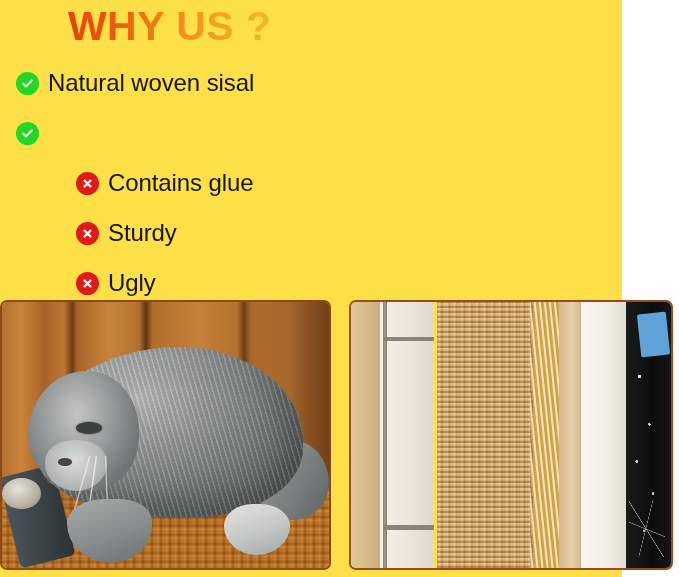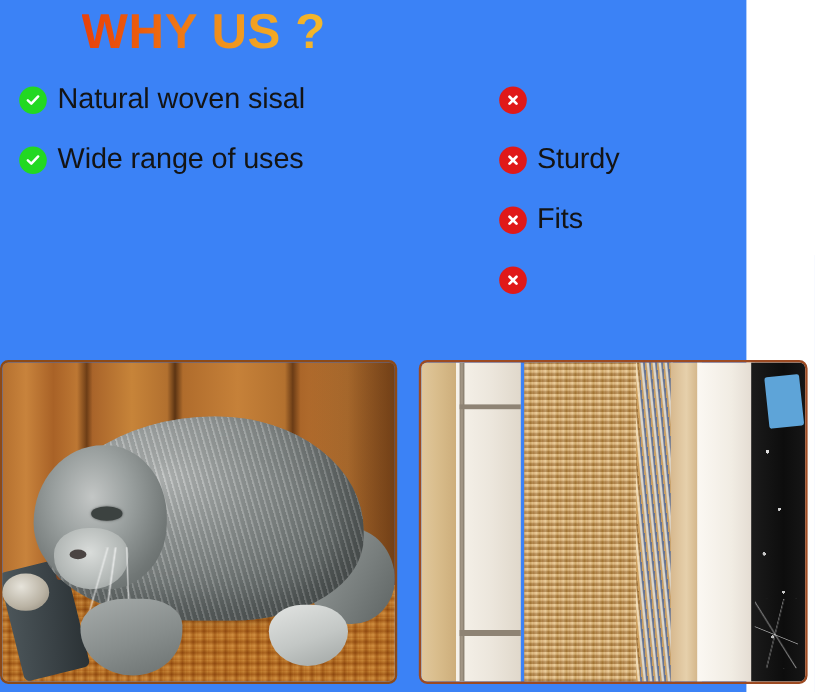--- a/index.html
+++ b/index.html
@@ -12,21 +12,21 @@
     height: 577px;
     overflow: hidden;
     font-family: "Liberation Sans", sans-serif;
     position: relative;
   }
 
   .infographic {
     width: 622px;
     height: 577px;
     position: relative;
-    background: #3b82f6;
+    background: #fde047;
   }
 
   
   .headings {
     display: flex;
     width: 679px;
     height: 58px;
     align-items: flex-start;
   }
   .heading-cell {
@@ -47,20 +47,21 @@
     color: transparent;
     -webkit-text-fill-color: transparent;
     white-space: nowrap;
   }
 
   
   .lists {
     display: flex;
     width: 679px;
     height: 240px;
+    flex-direction: column;
   }
   .list-col {
     width: 339.5px;
     box-sizing: border-box;
   }
   .list-col.left  { padding-left: 16px; }
   .list-col.right { padding-left: 76px; }
 
   .list-row {
     display: flex;
@@ -358,47 +359,47 @@
           </svg>
         </span>
         <span class="item-label">Natural woven sisal</span>
       </div>
       <div class="list-row">
         <span class="badge ok">
           <svg width="15" height="15" viewBox="0 0 15 15" aria-hidden="true">
             <path d="M3.2 7.7 L6.1 10.4 L11.8 4.4" fill="none" stroke="#ffffff" stroke-width="2.1" stroke-linecap="round" stroke-linejoin="round"></path>
           </svg>
         </span>
-        <span class="item-label">Wide range of uses</span>
       </div>
     </div>
 
     <div class="list-col right">
       <div class="list-row">
         <span class="badge bad">
           <svg width="13" height="13" viewBox="0 0 13 13" aria-hidden="true">
             <path d="M3.6 3.6 L9.4 9.4 M9.4 3.6 L3.6 9.4" fill="none" stroke="#ffffff" stroke-width="2.2" stroke-linecap="round"></path>
           </svg>
         </span>
+        <span class="item-label">Contains glue</span>
       </div>
       <div class="list-row">
         <span class="badge bad">
           <svg width="13" height="13" viewBox="0 0 13 13" aria-hidden="true">
             <path d="M3.6 3.6 L9.4 9.4 M9.4 3.6 L3.6 9.4" fill="none" stroke="#ffffff" stroke-width="2.2" stroke-linecap="round"></path>
           </svg>
         </span>
         <span class="item-label">Sturdy</span>
       </div>
       <div class="list-row">
         <span class="badge bad">
           <svg width="13" height="13" viewBox="0 0 13 13" aria-hidden="true">
             <path d="M3.6 3.6 L9.4 9.4 M9.4 3.6 L3.6 9.4" fill="none" stroke="#ffffff" stroke-width="2.2" stroke-linecap="round"></path>
           </svg>
         </span>
-        <span class="item-label">Fits</span>
+        <span class="item-label">Ugly</span>
       </div>
       <div class="list-row">
         <span class="badge bad">
           <svg width="13" height="13" viewBox="0 0 13 13" aria-hidden="true">
             <path d="M3.6 3.6 L9.4 9.4 M9.4 3.6 L3.6 9.4" fill="none" stroke="#ffffff" stroke-width="2.2" stroke-linecap="round"></path>
           </svg>
         </span>
       </div>
     </div>
 

